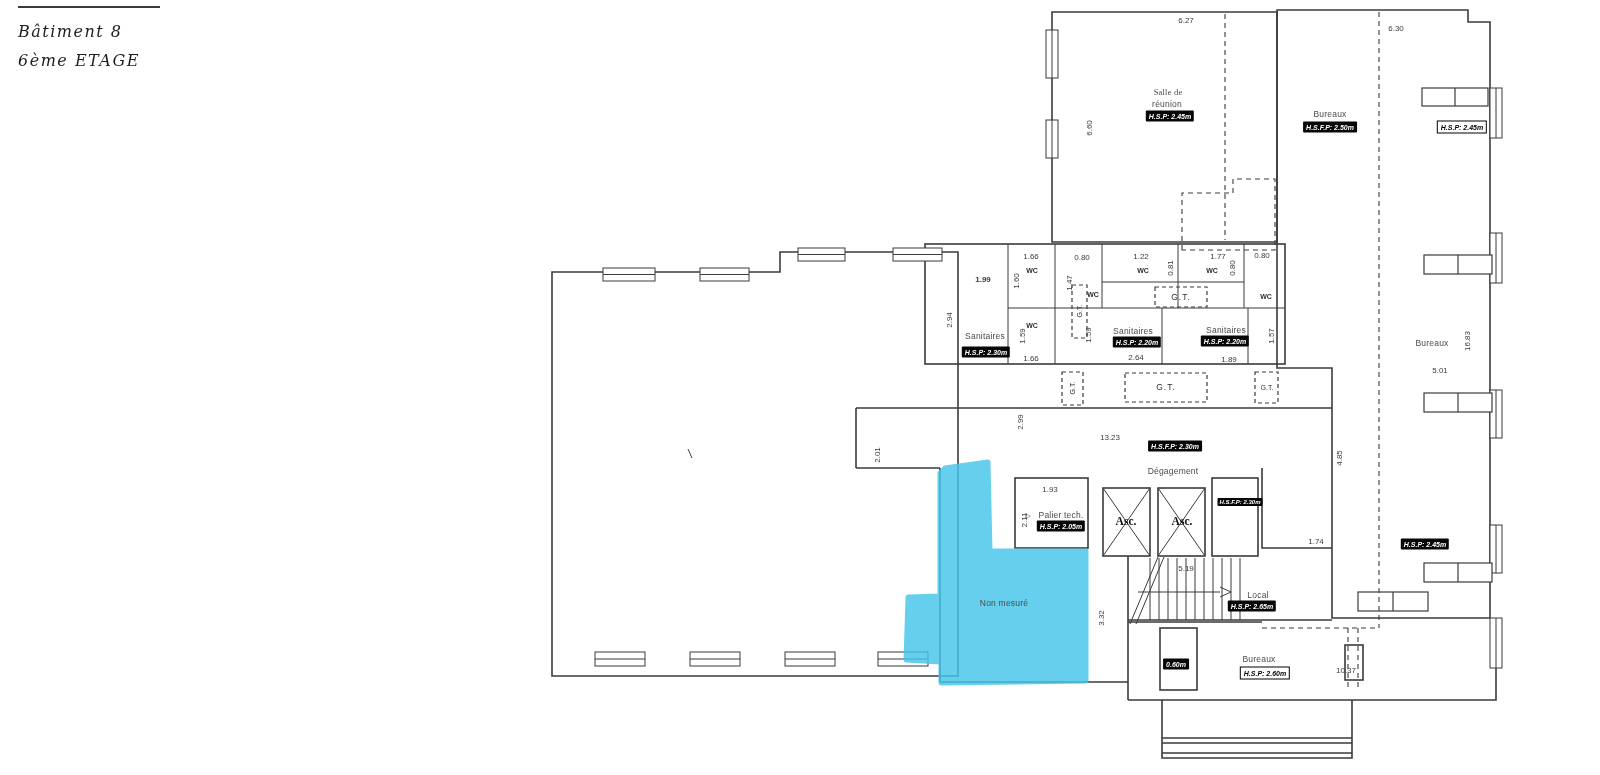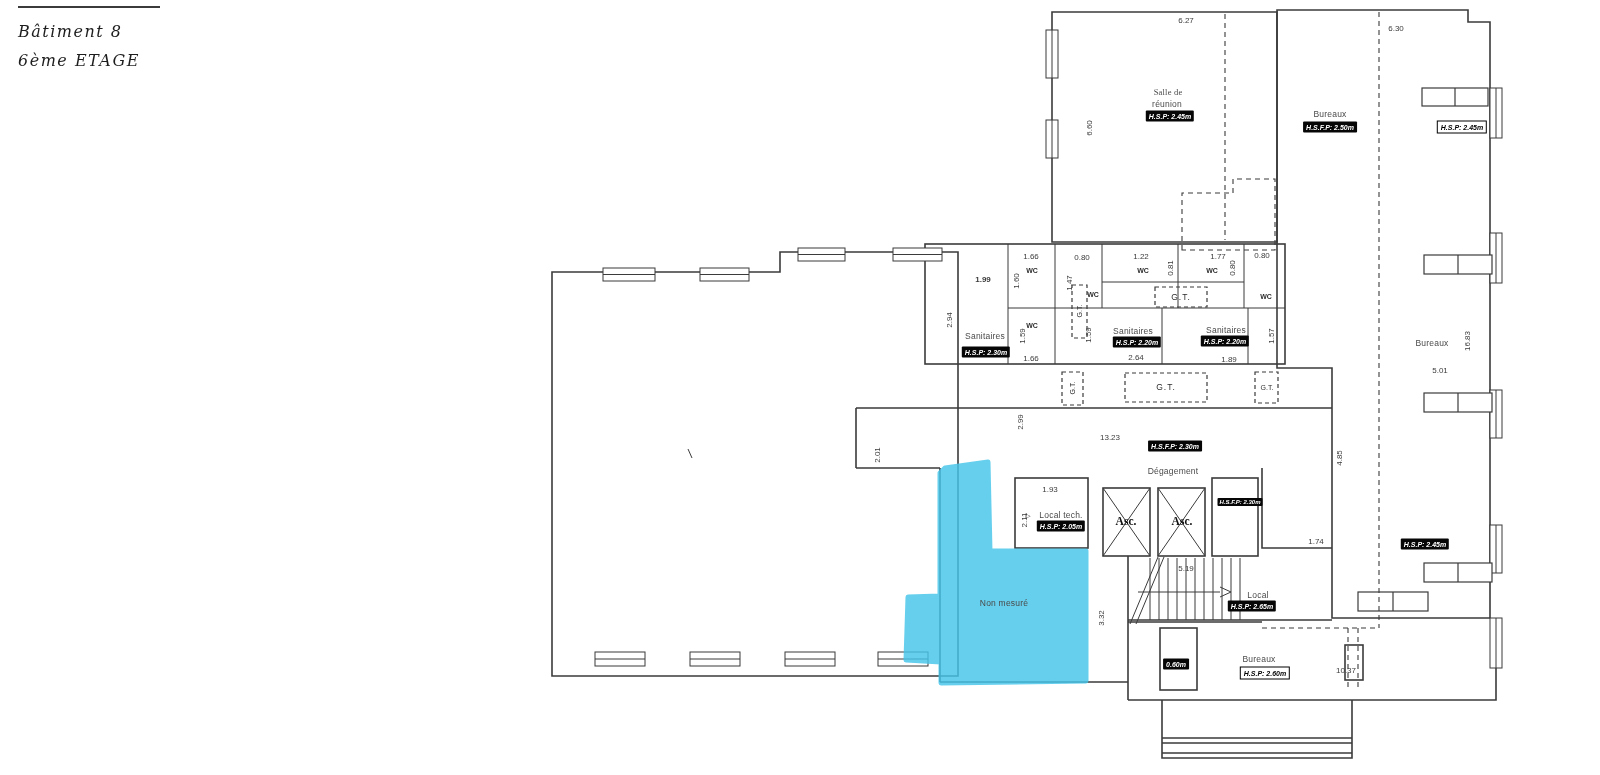--- a/index.html
+++ b/index.html
@@ -162,21 +162,21 @@
     <span class="lbl dim" style="left: 1346px; top: 671px;">10.37</span>
     <span class="lbl dim" style="left: 1440px; top: 371px;">5.01</span>
     <span class="lbl dim rot" style="left: 1468px; top: 341px;">16.83</span>
     <span class="lbl room" style="left: 1168px; top: 92px; font-family: Liberation Serif, serif;">Salle de</span>
     <span class="lbl room" style="left: 1167px; top: 104px;">réunion</span>
     <span class="lbl room" style="left: 1330px; top: 114px;">Bureaux</span>
     <span class="lbl room" style="left: 985px; top: 336px;">Sanitaires</span>
     <span class="lbl room" style="left: 1133px; top: 331px;">Sanitaires</span>
     <span class="lbl room" style="left: 1226px; top: 330px;">Sanitaires</span>
     <span class="lbl room" style="left: 1173px; top: 431px; margin-top: 40px;">Dégagement</span>
-    <span class="lbl room" style="left: 1061px; top: 515px;">Local tech.</span>
+    <span class="lbl room" style="left: 1061px; top: 515px;">Palier tech.</span>
     <span class="lbl room" style="left: 1258px; top: 595px;">Local</span>
     <span class="lbl room" style="left: 1259px; top: 659px;">Bureaux</span>
     <span class="lbl room" style="left: 1432px; top: 343px;">Bureaux</span>
     <span class="lbl room" style="left: 1004px; top: 603px;">Non mesuré</span>
     <span class="lbl wc" style="left: 1032px; top: 270px;">WC</span>
     <span class="lbl wc" style="left: 1093px; top: 294px;">WC</span>
     <span class="lbl wc" style="left: 1143px; top: 270px;">WC</span>
     <span class="lbl wc" style="left: 1212px; top: 270px;">WC</span>
     <span class="lbl wc" style="left: 1266px; top: 296px;">WC</span>
     <span class="lbl wc" style="left: 1032px; top: 325px;">WC</span>

